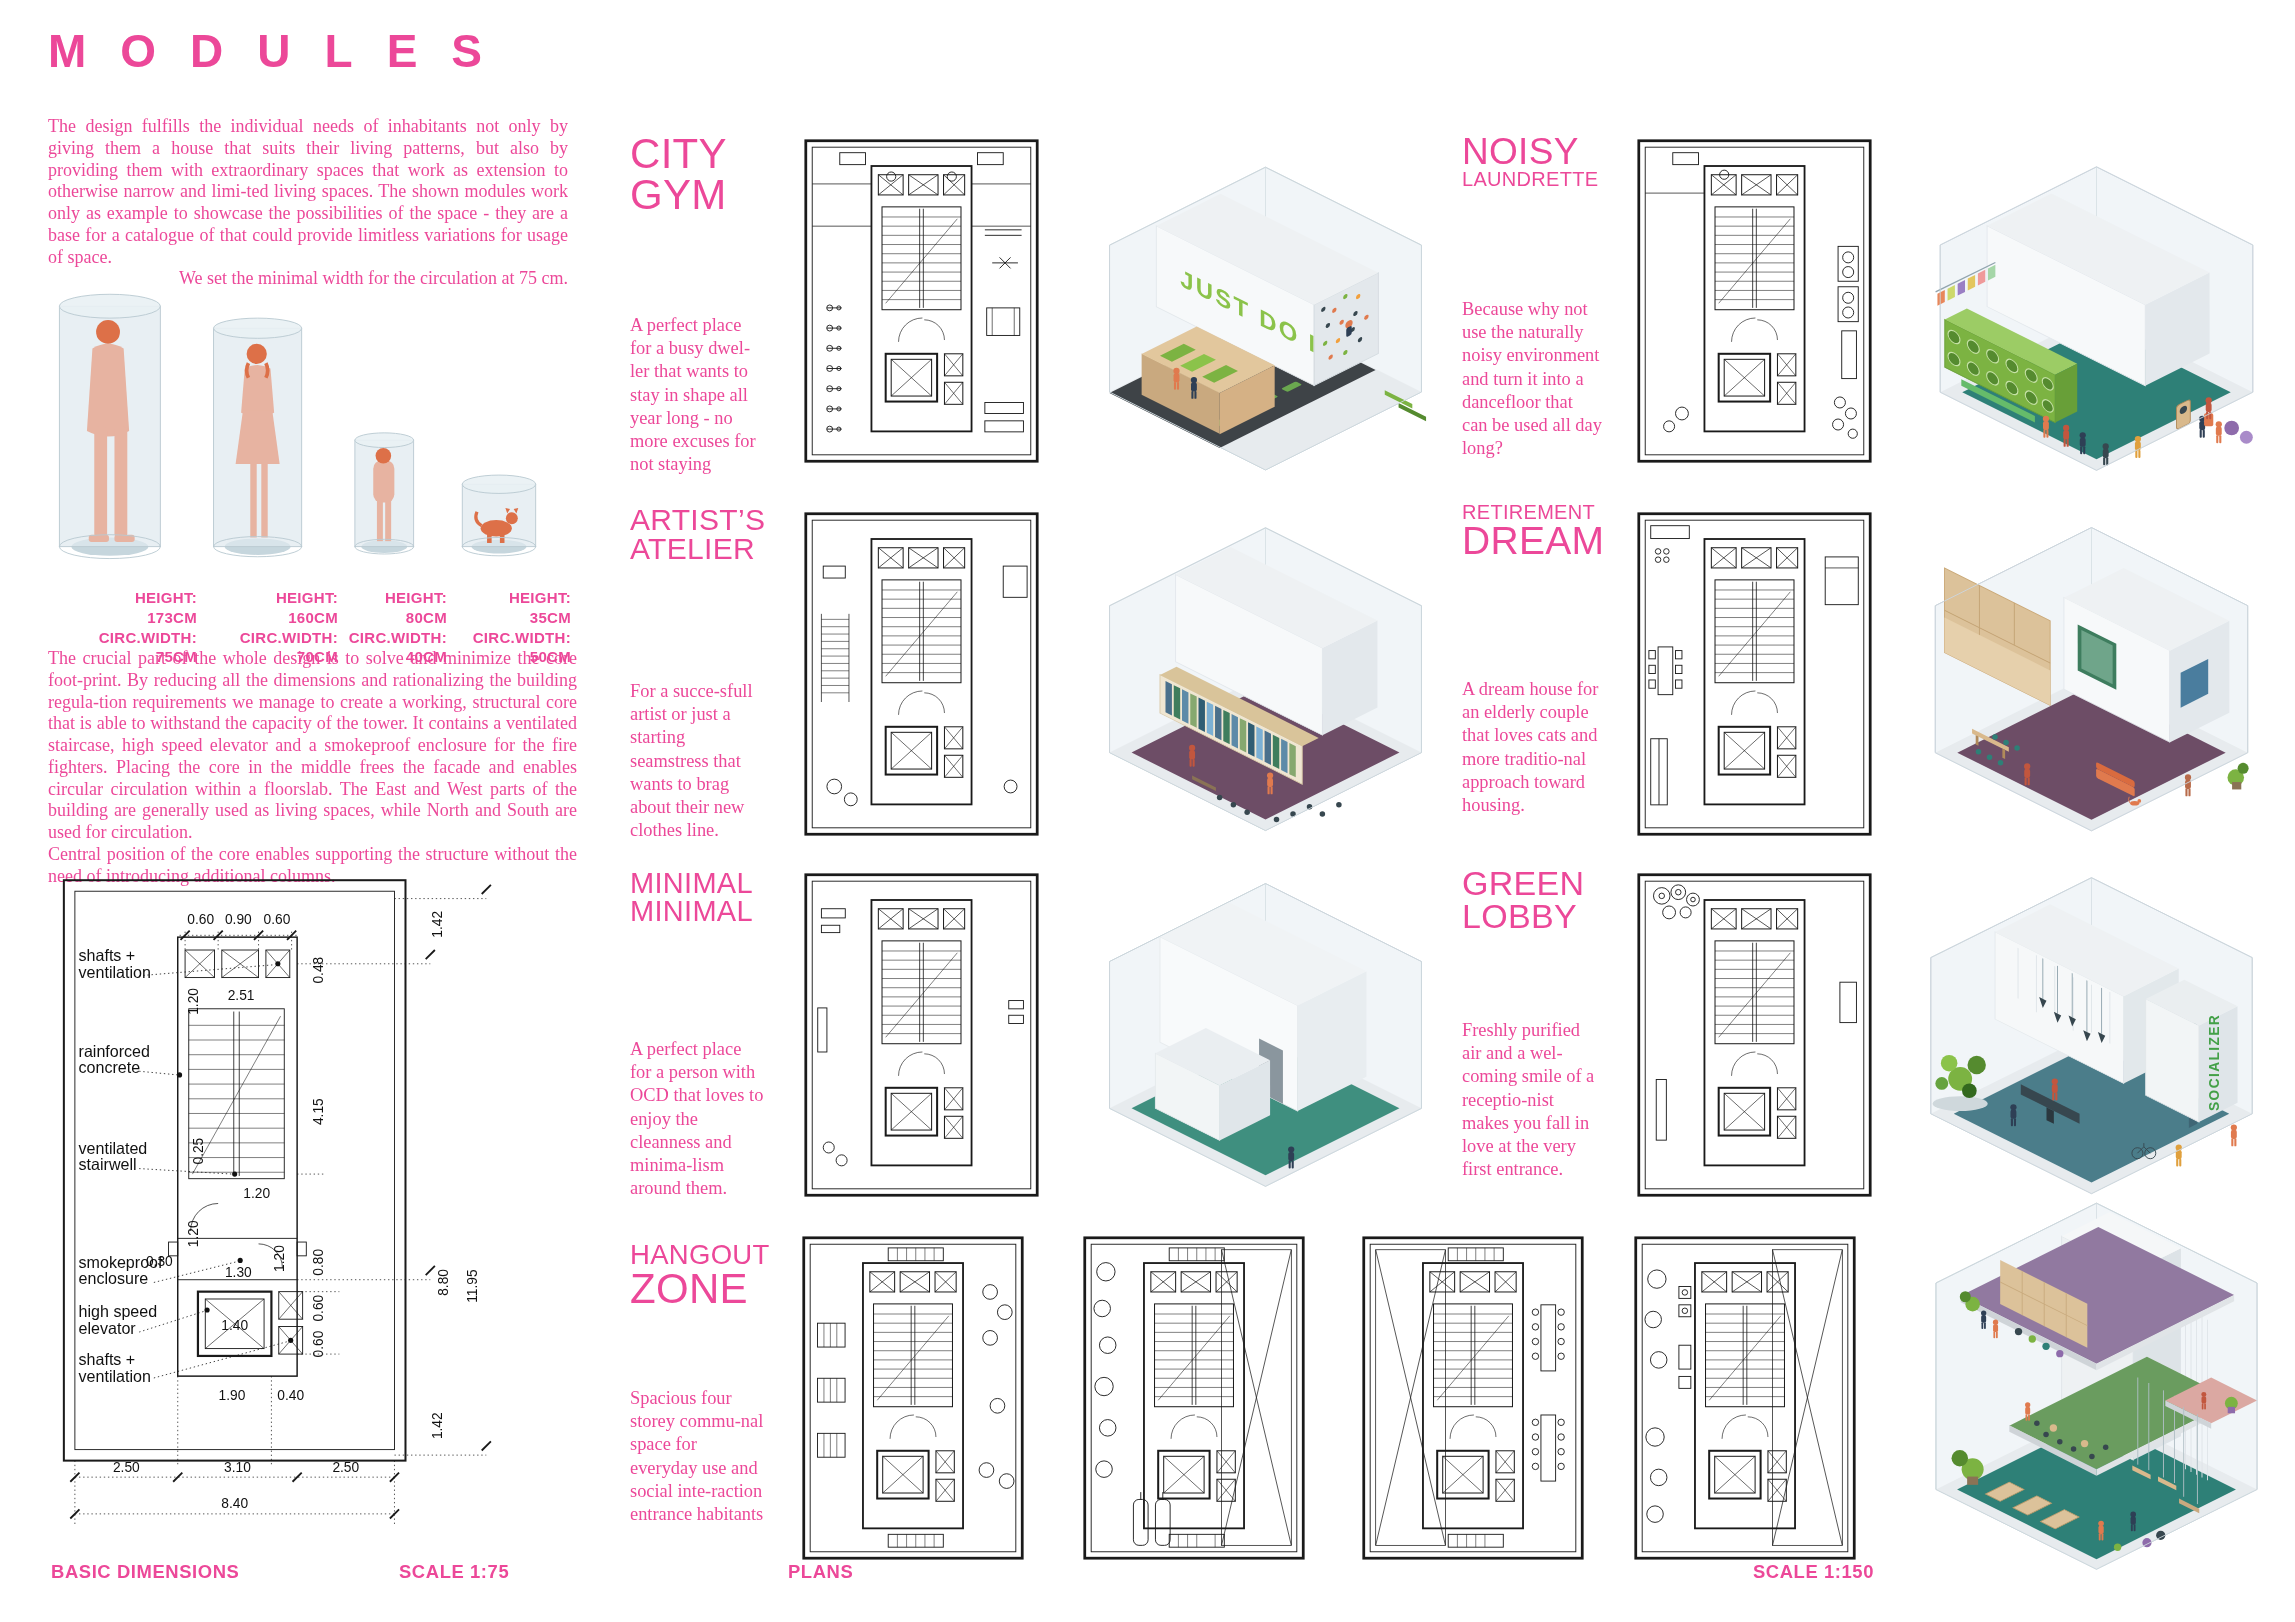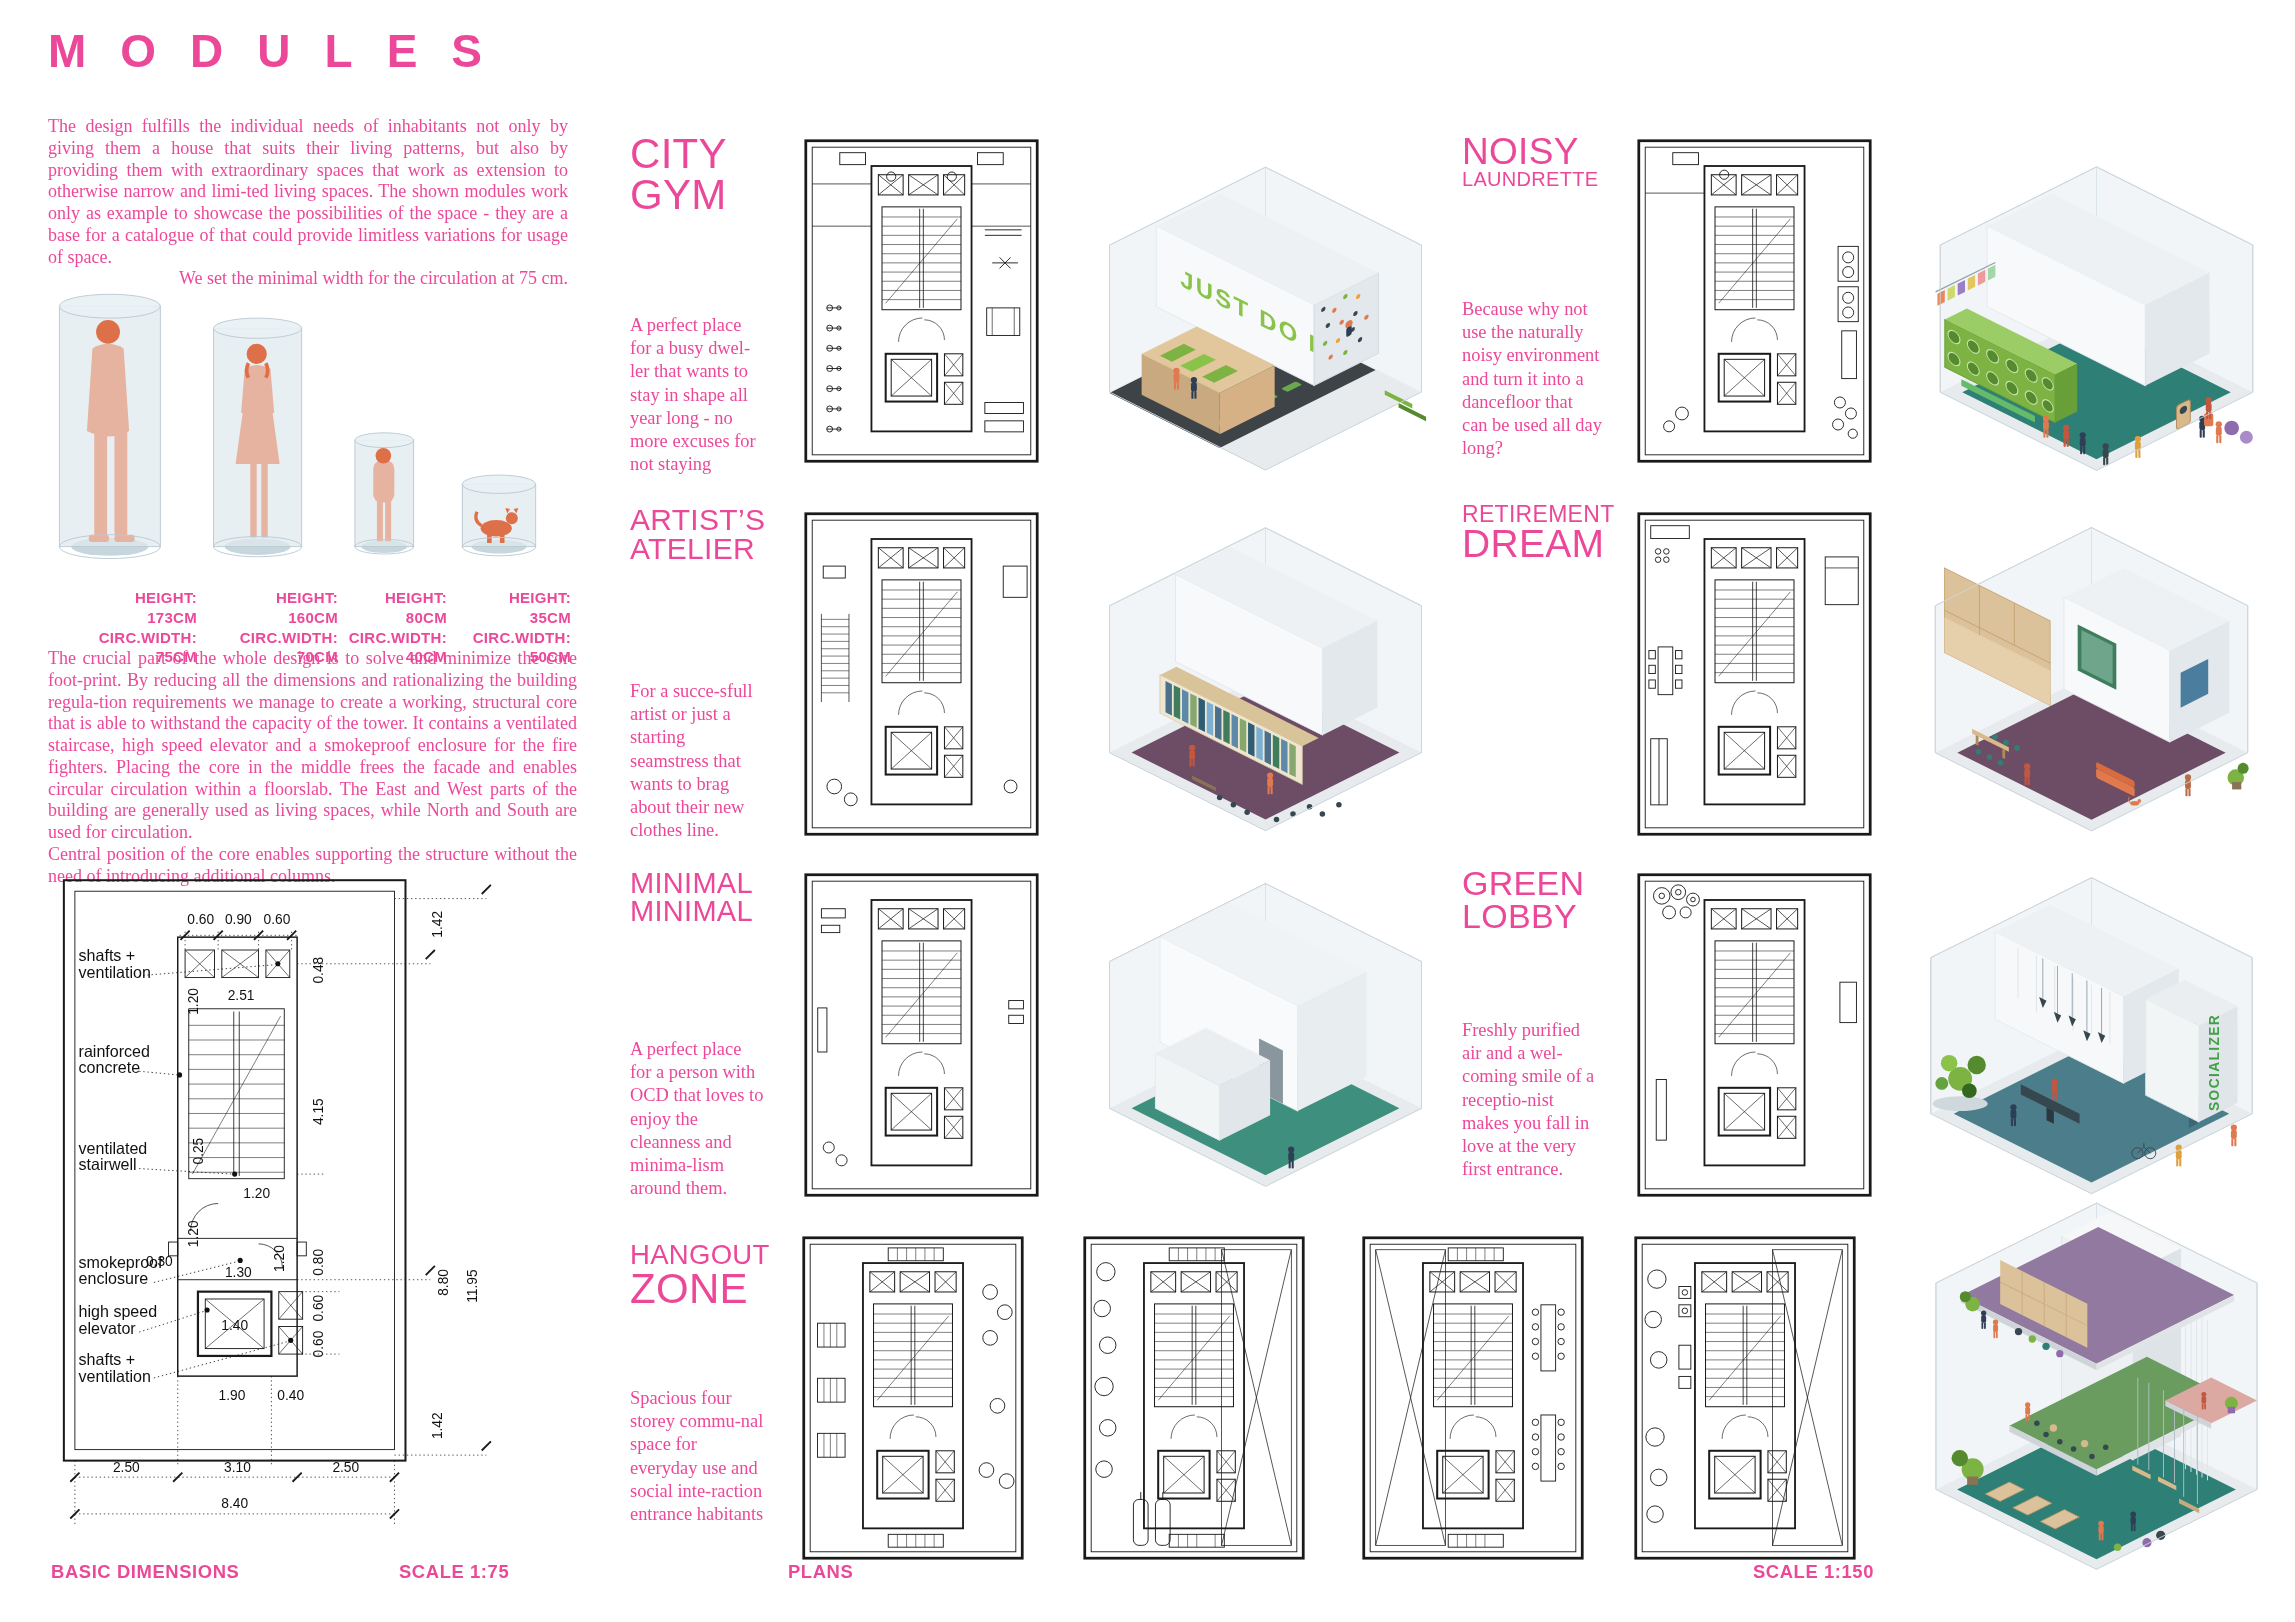--- a/index.html
+++ b/index.html
@@ -257,23 +257,24 @@
     </div>
   <div class="abs mod-desc" style="left:630px;top:1387px;width:136px">Spacious four storey commu-nal space for everyday use and social inte-raction entrance habitants</div>
 
   <div class="abs mod-title" style="left:1462px;top:134px">
     <div style="font-size:37px">NOISY</div>
       <div style="font-size:20px">LAUNDRETTE</div>
     </div>
   <div class="abs mod-desc" style="left:1462px;top:298px;width:140px">Because why not use the naturally noisy environment and turn it into a dancefloor that can be used all day long?</div>
 
   <div class="abs mod-title" style="left:1462px;top:503px">
-    <div style="font-size:23px">RETIREMENT</div>
+    <div style="font-size:20px">RETIREMENT</div>
       <div style="font-size:39px">DREAM</div>
     </div>
+  <div class="abs mod-desc" style="left:1462px;top:678px;width:140px">A dream house for an elderly couple that loves cats and more traditio-nal approach toward housing.</div>
 
   <div class="abs mod-title" style="left:1462px;top:867px;font-size:34px">
     <div>GREEN</div>
       <div>LOBBY</div>
     </div>
   <div class="abs mod-desc" style="left:1462px;top:1019px;width:140px">Freshly purified air and a wel-coming smile of a receptio-nist makes you fall in love at the very first entrance.</div>
 
   <svg class="abs" style="left:803px;top:138px" width="237" height="326" viewBox="0 0 258 355">
     <g class="plan-stroke">
         <rect x="3" y="3" width="252" height="349" stroke-width="3" fill="#fff"></rect>

